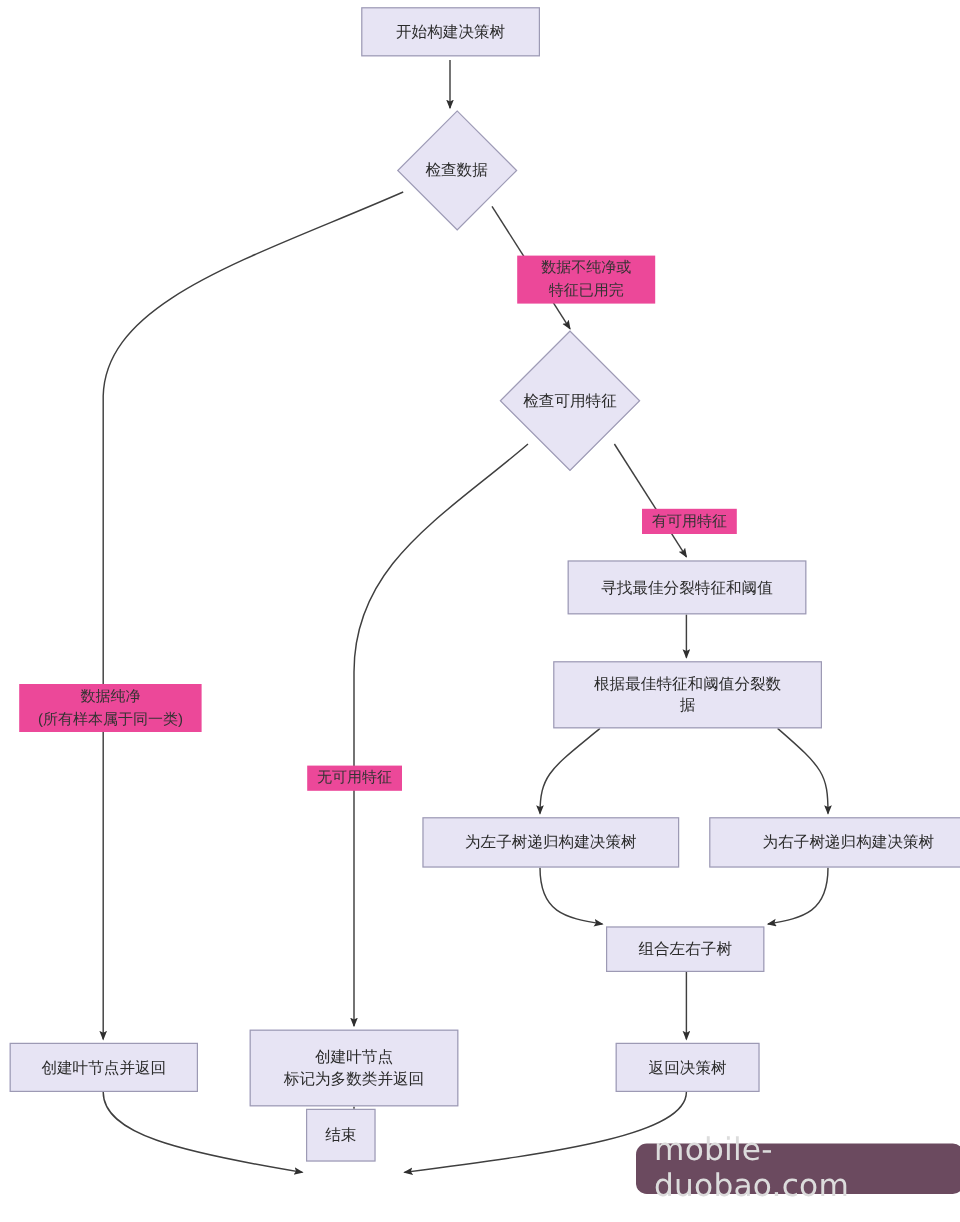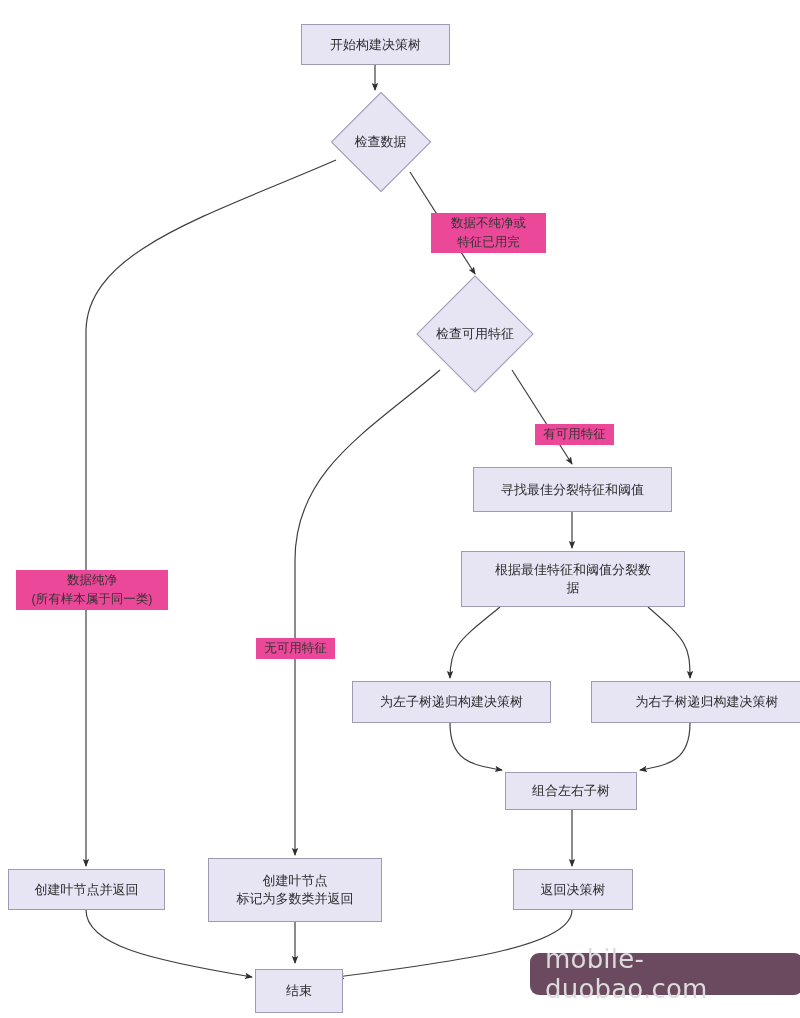--- a/index.html
+++ b/index.html
@@ -121,21 +121,21 @@
       <path d="M572,810 L572,866"></path>
 
       <path d="M86,910 C86,945 150,960 252,977"></path>
 
       <path d="M295,922 L295,963"></path>
 
       <path d="M572,910 C572,945 470,960 337,977"></path>
     </g>
   </svg>
 
-  <div class="node box" style="left:301px; top:24px; width:149px; height:41px;">
+  <div class="node box" style="left:301px; top:6px; width:149px; height:41px;">
     <span>开始构建决策树</span>
   </div>
 
   <div class="node diamond-wrap" style="left:331px; top:93px; width:99px; height:98px;">
     <div class="diamond-shape" style="width:69px; height:69px;"></div>
     <span class="diamond-label">检查数据</span>
   </div>
 
   <div class="node diamond-wrap" style="left:417px; top:277px; width:116px; height:114px;">
     <div class="diamond-shape" style="width:81px; height:81px;"></div>
@@ -144,21 +144,21 @@
 
   <div class="node box" style="left:473px; top:467px; width:199px; height:45px;">
     <span>寻找最佳分裂特征和阈值</span>
   </div>
 
   <div class="node box" style="left:461px; top:551px; width:224px; height:56px;">
     <span>根据最佳特征和阈值分裂数
 据</span>
   </div>
 
-  <div class="node box" style="left:352px; top:681px; width:199px; height:42px;">
+  <div class="node box" style="left:352px; top:681px; width:214px; height:42px;">
     <span>为左子树递归构建决策树</span>
   </div>
 
   <div class="node box" style="left:591px; top:681px; width:232px; height:42px;">
     <span>为右子树递归构建决策树</span>
   </div>
 
   <div class="node box" style="left:505px; top:772px; width:132px; height:38px;">
     <span>组合左右子树</span>
   </div>
@@ -169,21 +169,21 @@
 
   <div class="node box" style="left:208px; top:858px; width:174px; height:64px;">
     <span>创建叶节点
 标记为多数类并返回</span>
   </div>
 
   <div class="node box" style="left:513px; top:869px; width:120px; height:41px;">
     <span>返回决策树</span>
   </div>
 
-  <div class="node box" style="left:255px; top:969px; width:88px; height:44px;">
+  <div class="node box" style="left:255px; top:924px; width:58px; height:44px;">
     <span>结束</span>
   </div>
 
   <div class="edge-label" style="left:431px; top:213px; width:115px;">数据不纯净或
 特征已用完</div>
 
   <div class="edge-label" style="left:16px; top:570px; width:152px;">数据纯净
 (所有样本属于同一类)</div>
 
   <div class="edge-label" style="left:535px; top:424px; width:79px;">有可用特征</div>

